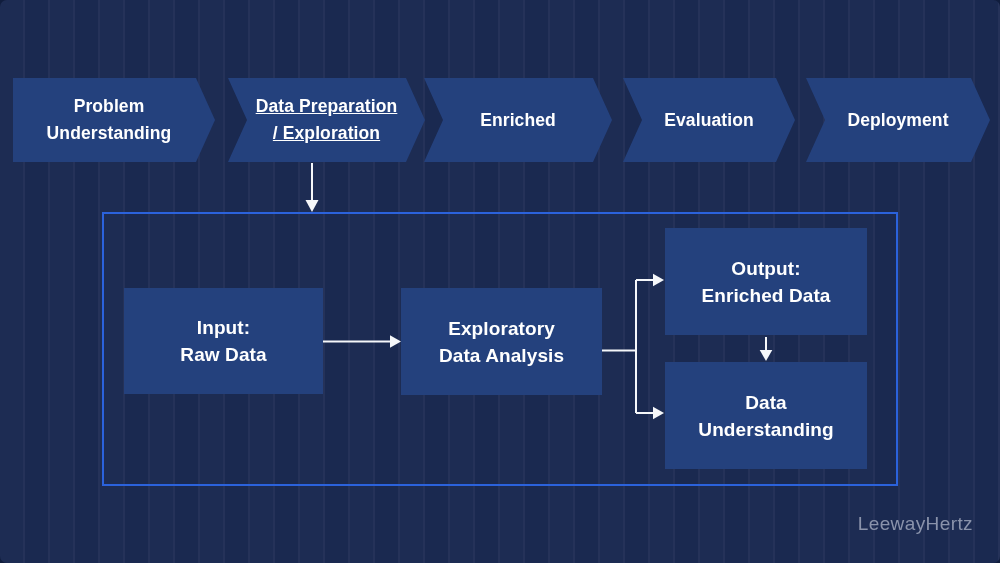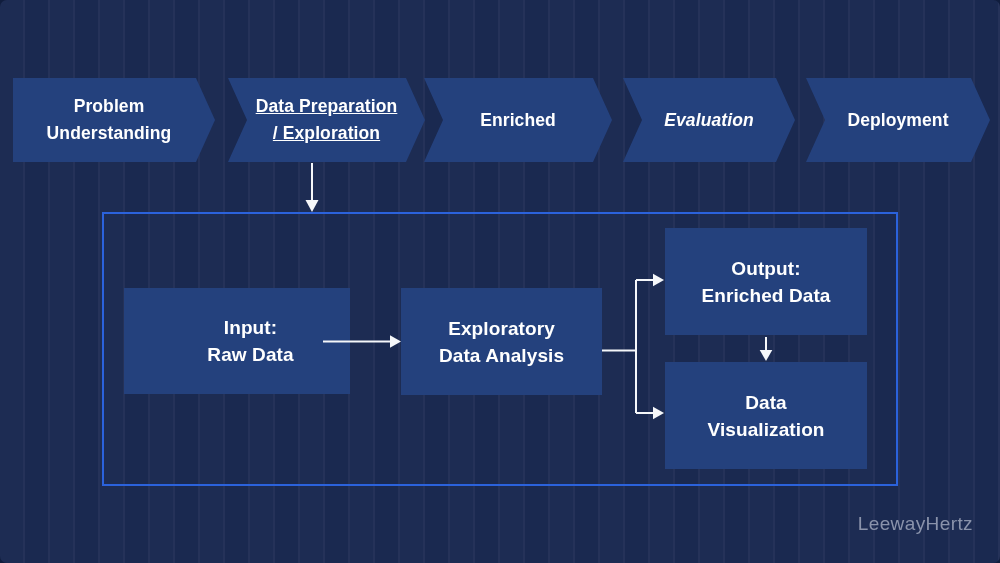--- a/index.html
+++ b/index.html
@@ -26,36 +26,36 @@
   .chevron.head{
     clip-path:polygon(0 0, calc(100% - 19px) 0, 100% 50%, calc(100% - 19px) 100%, 0 100%);
     padding-right:10px;
   }
   .chevron.notched{
     clip-path:polygon(0 0, calc(100% - 19px) 0, 100% 50%, calc(100% - 19px) 100%, 0 100%, 19px 50%);
   }
   .c1{left:13px;width:192px;}
   .c2{left:228px;width:197px;text-decoration:underline;}
   .c3{left:424px;width:188px;}
-  .c4{left:623px;width:172px;font-style:italic;}
+  .c4{left:623px;width:172px;}
   .c5{left:806px;width:184px;}
   
   .detail-container{
     position:absolute;left:102px;top:212px;width:796px;height:274px;
     border:2px solid var(--container_border,#2b62dc);
     box-sizing:border-box;
   }
   .box{
     position:absolute;background:var(--shape_fill,#24417d);
     display:flex;align-items:center;justify-content:center;
     color:var(--text,#ffffff);
     font-size:19px;font-weight:700;line-height:27px;
     text-align:center;white-space:pre-line;letter-spacing:.1px;
   }
-  .box-input{left:124px;top:288px;width:199px;height:106px;padding-left:27px;}
+  .box-input{left:124px;top:288px;width:199px;height:106px;}
   .box-eda{left:401px;top:288px;width:201px;height:107px;}
   .box-output{left:665px;top:228px;width:202px;height:107px;}
   .box-dataviz{left:665px;top:362px;width:202px;height:107px;}
   
   .connectors{position:absolute;left:0;top:0;width:1000px;height:563px;pointer-events:none;}
   .connectors path{stroke:var(--arrow,#f5f7fa);stroke-width:2;fill:none;}
   .connectors polygon{fill:var(--arrow,#f5f7fa);stroke:none;}
   
   .watermark{
     position:absolute;top:513px;right:27px;
@@ -96,21 +96,21 @@
   <div class="box box-eda">
     <span>Exploratory
 Data Analysis</span>
   </div>
   <div class="box box-output">
     <span>Output:
 Enriched Data</span>
   </div>
   <div class="box box-dataviz">
     <span>Data
-Visualization</span>
+Understanding</span>
   </div>
 
   <svg class="connectors" viewBox="0 0 1000 563">
     <g>
       <path d="M312 163 L312 201"></path>
       <polygon points="305.5,200 318.5,200 312,212"></polygon>
     </g>
     <g>
       <path d="M323 341.5 L390 341.5"></path>
       <polygon points="390,335.2 390,347.8 401,341.5"></polygon>

